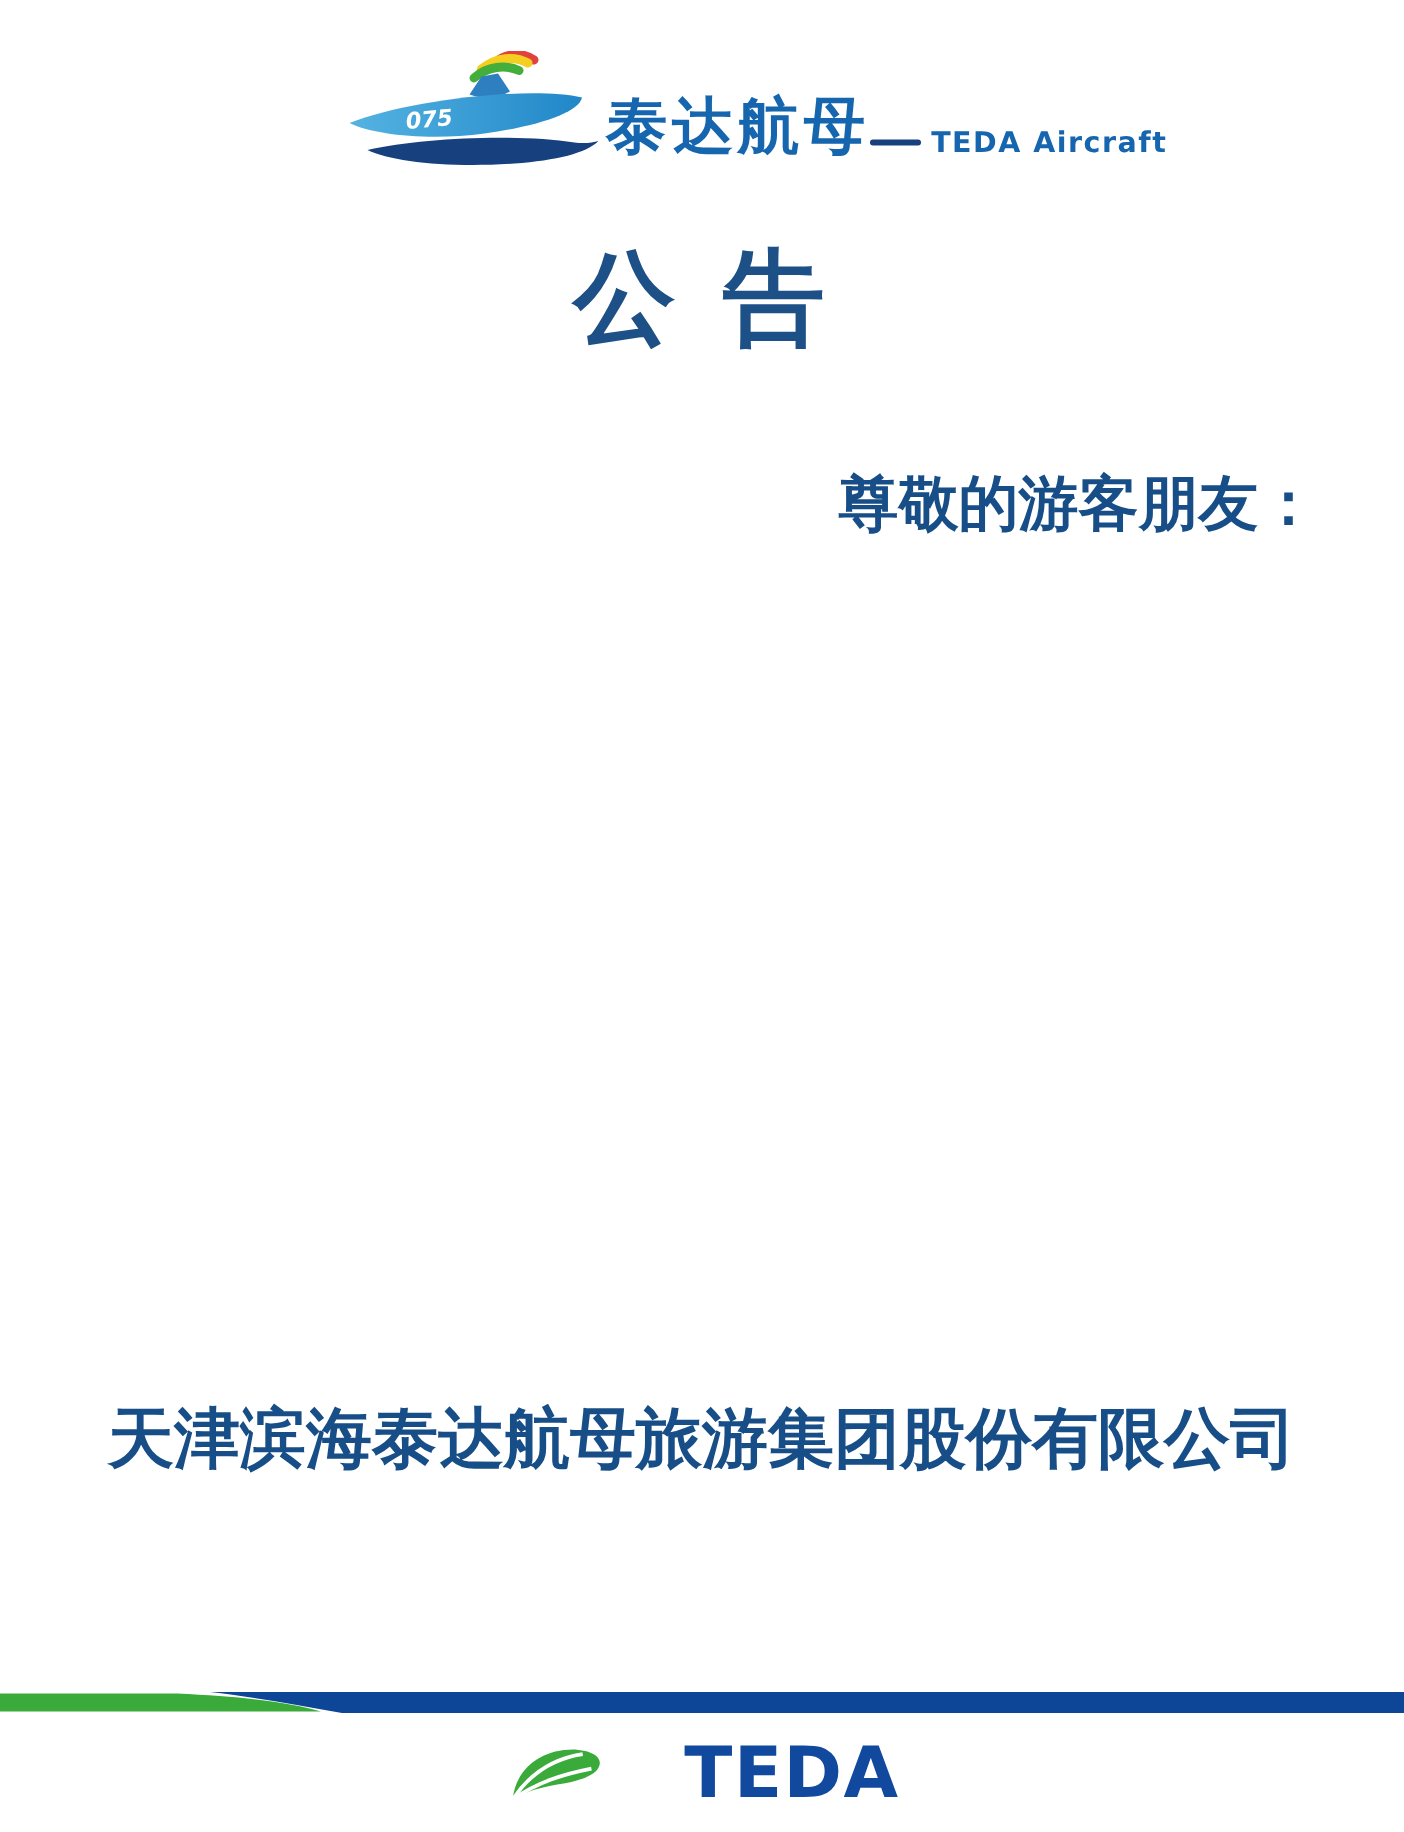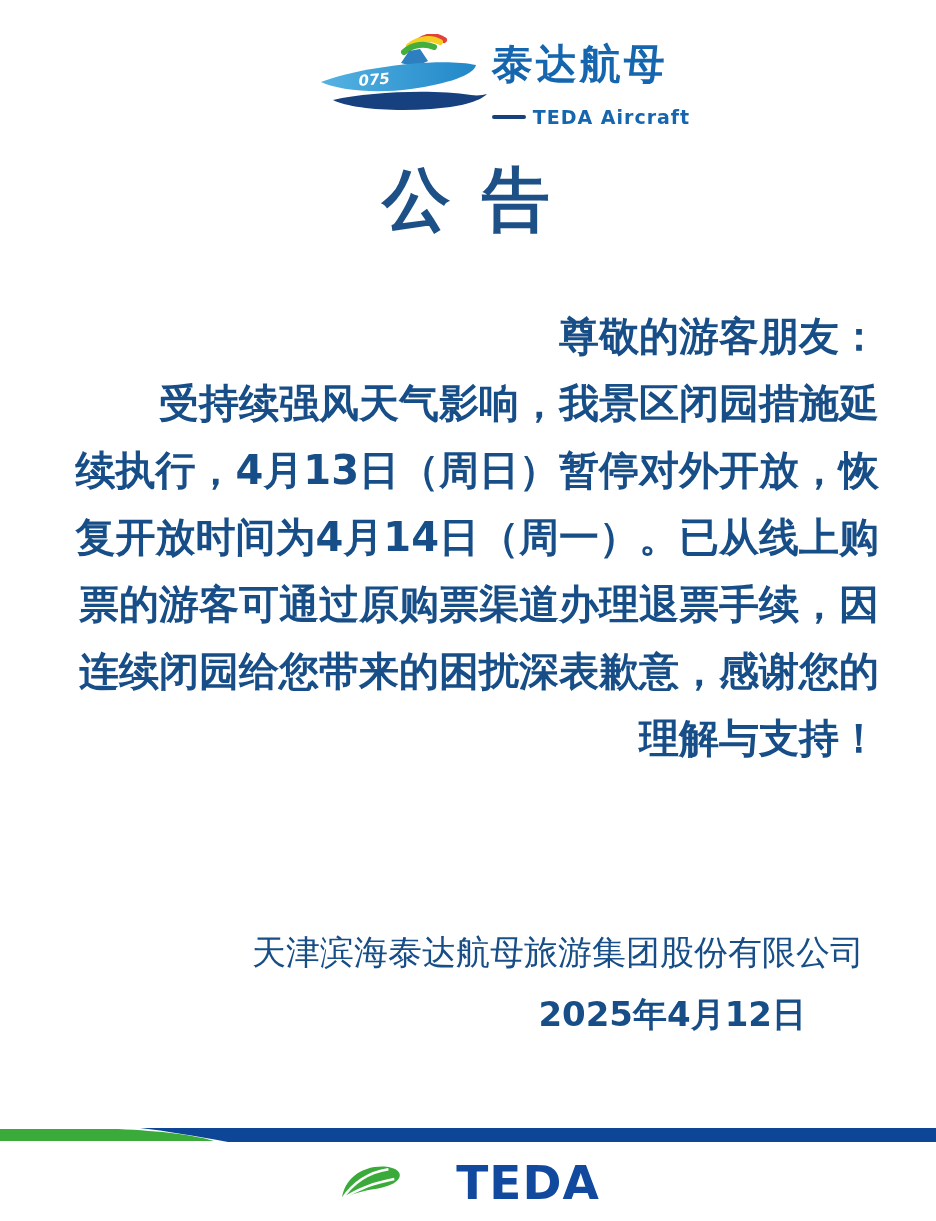--- a/index.html
+++ b/index.html
@@ -20,21 +20,21 @@
     justify-content: center;
   }
   .brand {
     display: flex;
     align-items: center;
     transform: translateX(36px);
   }
   .ship { width: 172px; height: 96px; }
   .brand-text {
     display: flex;
-    flex-direction: column;
+    flex-direction: row;
     margin-left: 2px;
     margin-top: 6px;
   }
   .brand-cn {
     font-size: 41px;
     font-weight: 900;
     color: var(--brand_blue);
     letter-spacing: 3px;
     line-height: 1.1;
     white-space: nowrap;
@@ -81,22 +81,22 @@
     text-align: right;
     word-break: normal;
   }
   .body-text p { margin: 0; }
   .paragraph { text-indent: 2em; margin-top: 2px; }
 
   
   .sign-company {
     position: absolute;
     top: 930px; right: 72px;
-    font-size: 34px;
-    font-weight: 400;
+    font-size: 44px;
+    font-weight: 700;
     color: var(--body_text);
     white-space: nowrap;
   }
   .sign-date {
     position: absolute;
     top: 992px; right: 130px;
     font-size: 34px;
     font-weight: 700;
     color: var(--body_text);
     white-space: nowrap;
@@ -168,25 +168,23 @@
           <span class="brand-en">TEDA Aircraft</span>
         </div>
       </div>
     </div>
   </header>
 
   <h1 class="title">公 告</h1>
 
   <main class="body-text">
     <p class="salutation">尊敬的游客朋友：</p>
-    <p class="paragraph">受持续强风天气影响，我景区闭园措施延续执行，4月13日（周日）暂停对外开放，恢复开放时间为4月14日（周一）。已从线上购票的游客可通过原购票渠道办理退票手续，因连续闭园给您带来的困扰深表歉意，感谢您的理解与支持！</p>
   </main>
 
   <div class="sign-company">天津滨海泰达航母旅游集团股份有限公司</div>
-  <div class="sign-date">2025年4月12日</div>
 
   <footer>
     <svg class="footer-bar" viewBox="0 0 936 15" preserveAspectRatio="none" xmlns="http://www.w3.org/2000/svg">
       <path d="M140,0 L936,0 L936,14 L228,14 C196,8 166,3 140,0 Z" fill="var(--footer_bar_blue)"></path>
       <path d="M0,1 L118,1 C162,3 194,7 214,13 L0,13 Z" fill="var(--footer_bar_green)"></path>
     </svg>
     <div class="footer-logo">
       <svg class="fan" viewBox="0 0 70 48" xmlns="http://www.w3.org/2000/svg">
         <path d="M6,42 C8,21 26,7 50,8 C62,9 68,14 65,20 C62,26 52,29 42,31 C27,33 14,37 6,42 Z" fill="var(--footer_bar_green)"></path>
         <path d="M6,42 C18,24 34,14 54,11" stroke="#ffffff" stroke-width="2.6" fill="none"></path>

